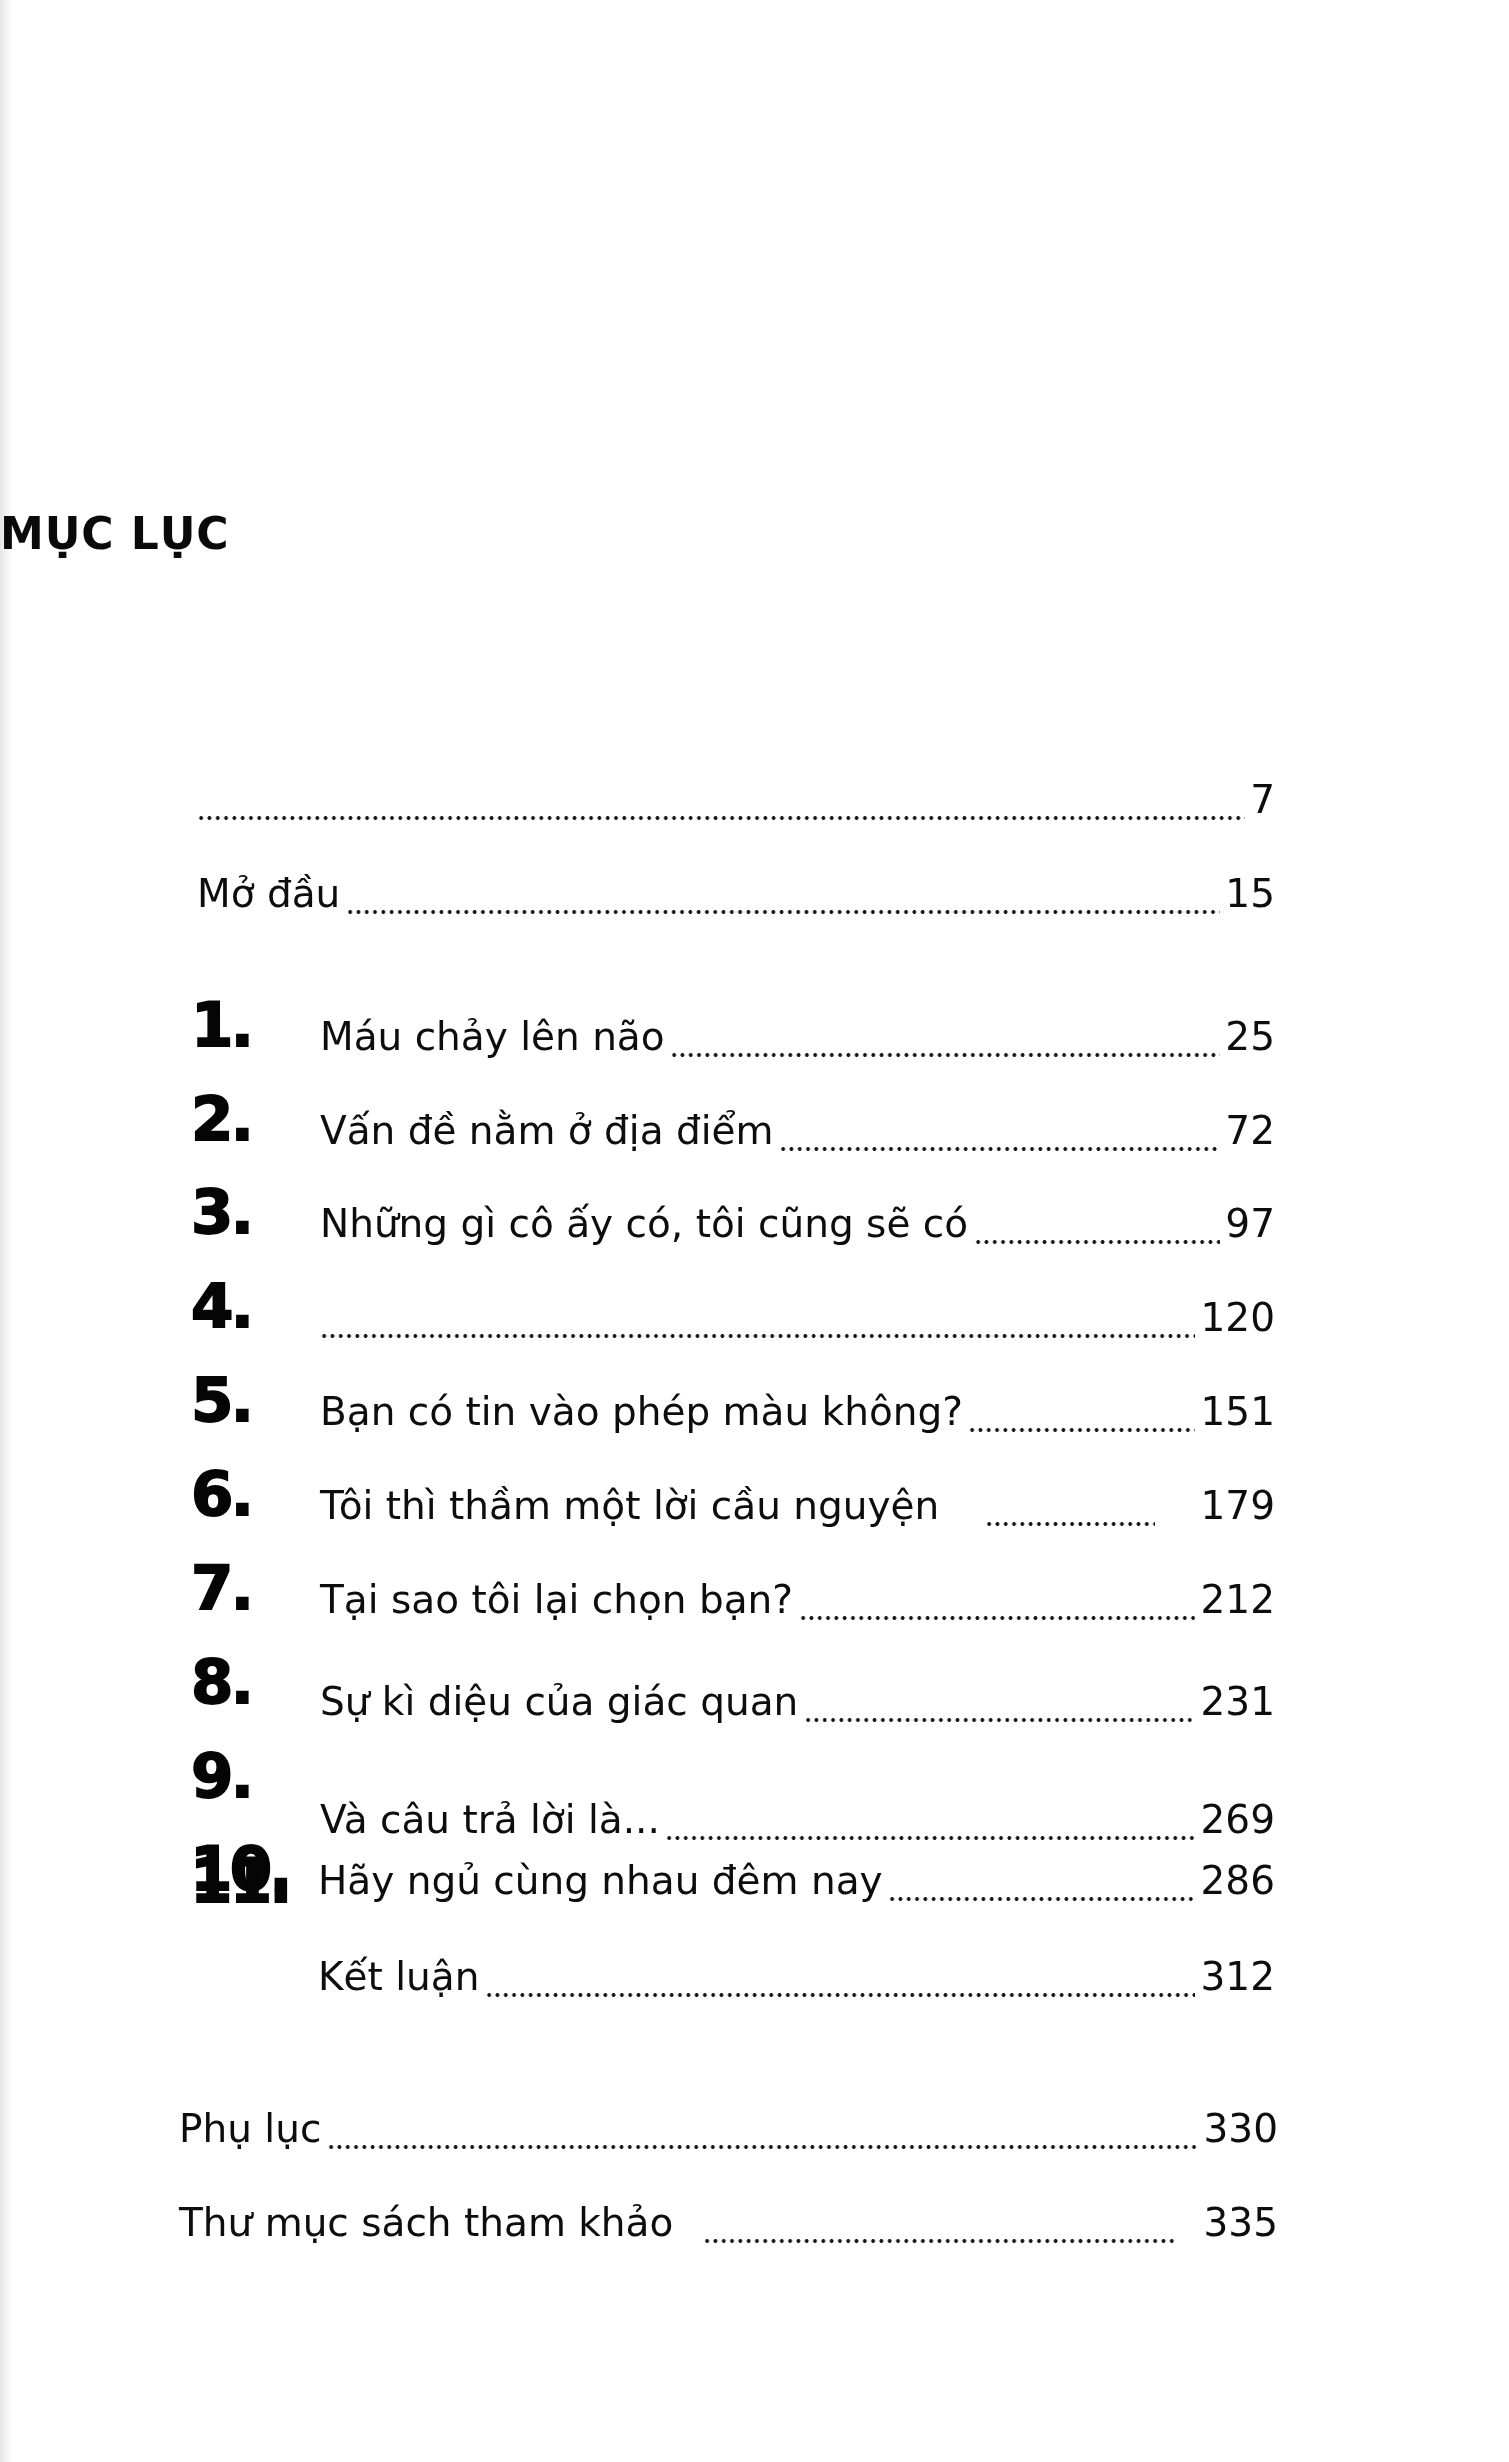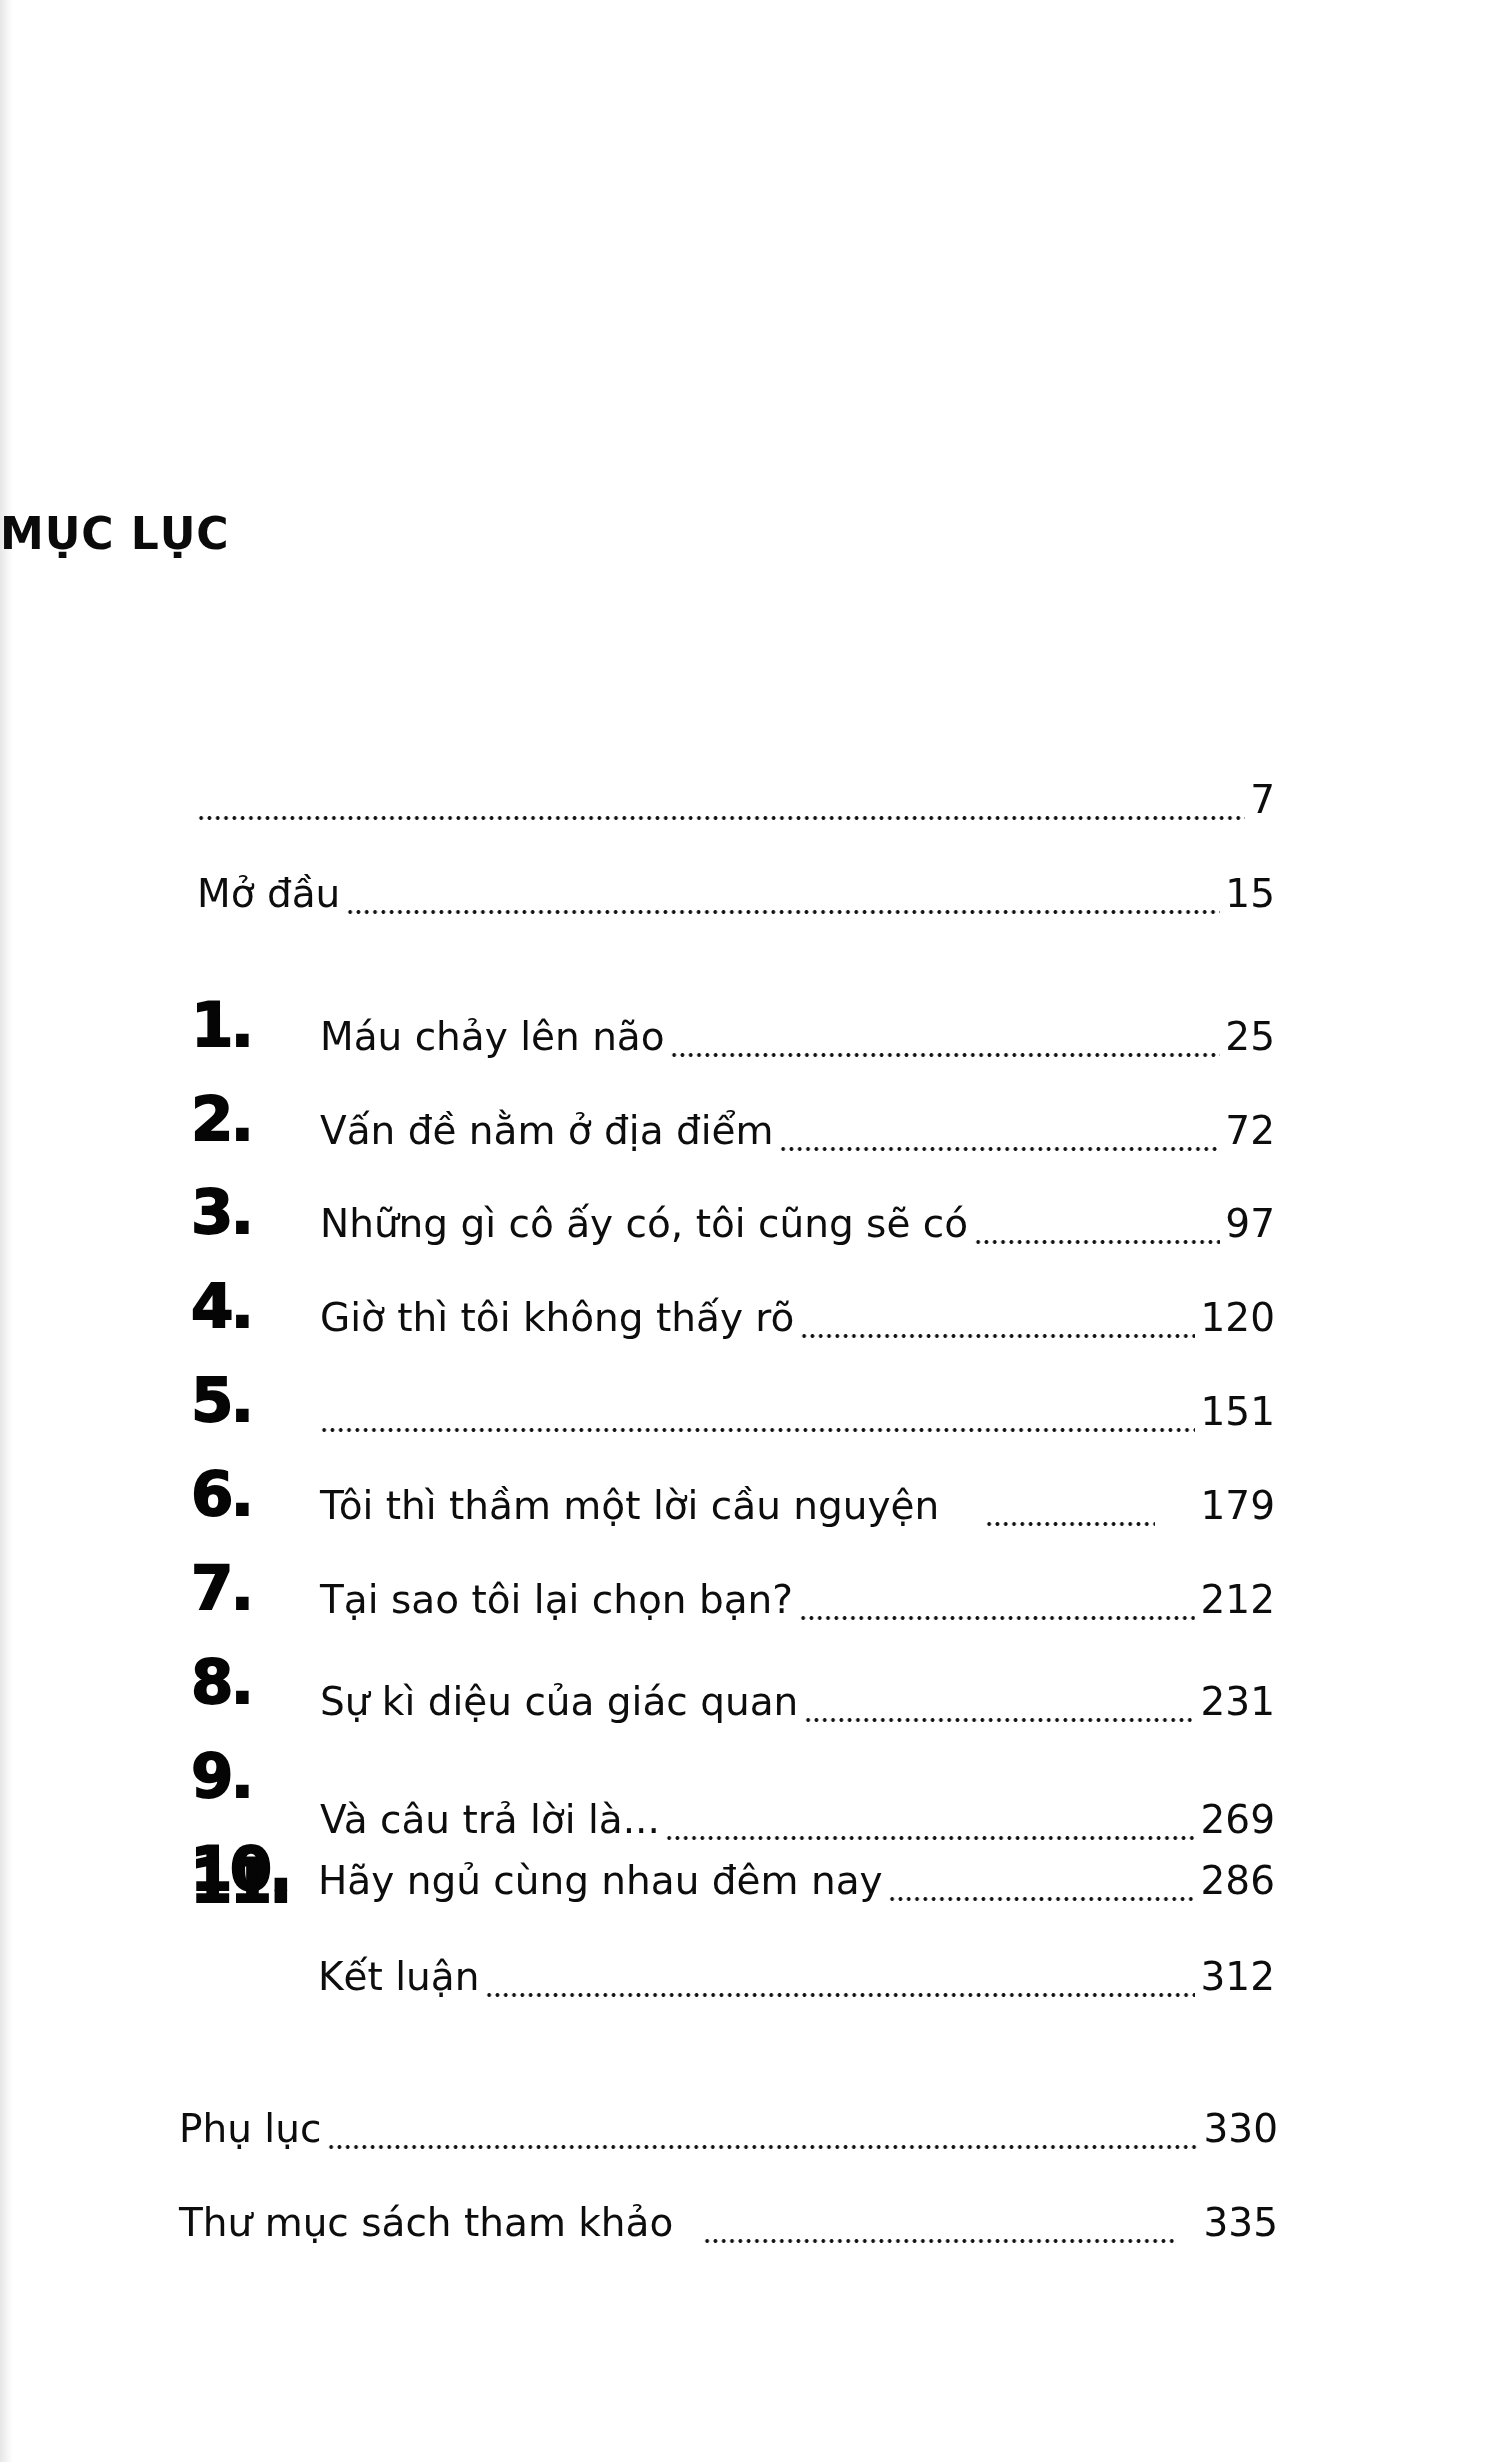--- a/index.html
+++ b/index.html
@@ -105,27 +105,27 @@
 
 <div class="chapter-num" style="left:191px; top:1181px;">3.</div>
 <div class="row" style="left:320px; width:955px; top:1193px;">
   <span class="label">Những gì cô ấy có, tôi cũng sẽ có</span>
   <span class="leader"></span>
   <span class="page">97</span>
 </div>
 
 <div class="chapter-num" style="left:191px; top:1275px;">4.</div>
 <div class="row" style="left:320px; width:955px; top:1287px;">
-  <span class="label">Giờ thì tôi không thấy rõ</span>
   <span class="leader"></span>
   <span class="page">120</span>
 </div>
 
 <div class="chapter-num" style="left:191px; top:1369px;">5.</div>
 <div class="row" style="left:320px; width:955px; top:1381px;">
+  <span class="label">Bạn có tin vào phép màu không?</span>
   <span class="leader"></span>
   <span class="page">151</span>
 </div>
 
 <div class="chapter-num" style="left:191px; top:1463px;">6.</div>
 <div class="row" style="left:320px; width:955px; top:1475px;gap:40px;">
   <span class="label">Tôi thì thầm một lời cầu nguyện</span>
   <span class="leader"></span>
   <span class="page">179</span>
 </div>

